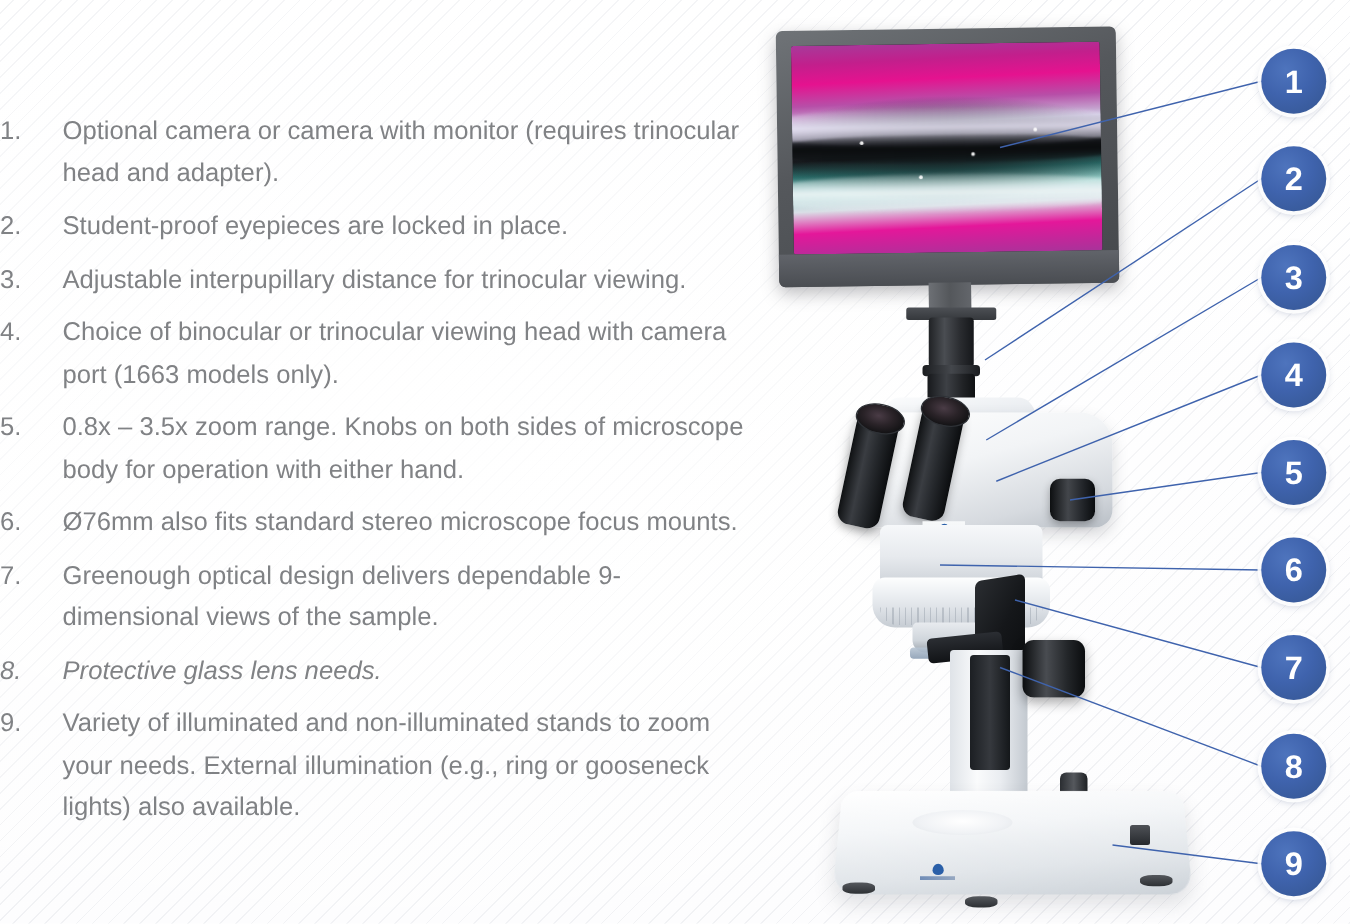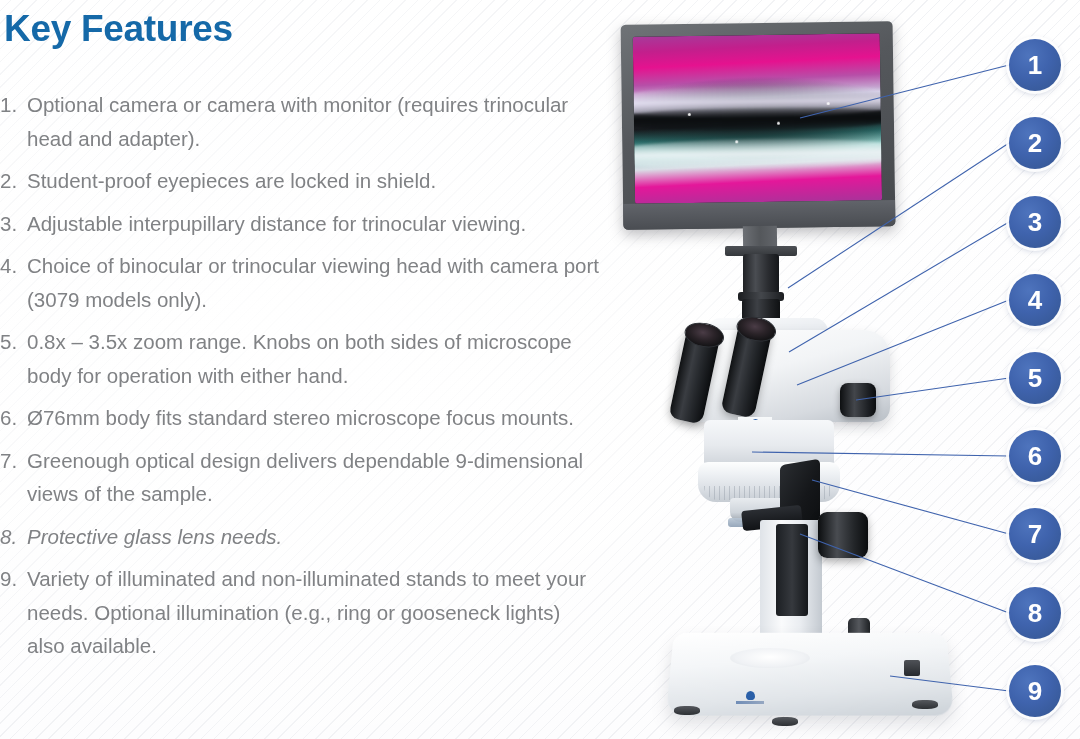--- a/index.html
+++ b/index.html
@@ -38,21 +38,21 @@
   }
   .feature-item{
     display:flex;align-items:flex-start;
     color:#808285;font-size:20.5px;line-height:33.5px;
     margin-bottom:9px;
   }
   .feature-num{
     flex:0 0 auto;width:27px;text-align:left;
     color:#808285;
   }
-  .feature-text{flex:1 1 auto;}
+  .feature-text{flex:1 1 auto;margin-left:23px;}
   .feature-item.italic .feature-num,
   .feature-item.italic .feature-text{font-style:italic;}
 
   
   #photo-area{position:absolute;left:612px;top:0;width:400px;height:739px;}
 
   
   #monitor{
     position:absolute;left:10px;top:23px;width:272px;height:205px;
     background:linear-gradient(160deg,#6f7377 0%,#55585c 40%,#45484c 100%);
@@ -282,67 +282,66 @@
   #leader-svg{position:absolute;left:0;top:0;width:1080px;height:739px;pointer-events:none;}
 </style>
 </head>
 <body>
 
 <div id="bg-texture"></div>
 <div id="bg-fade"></div>
 
 <div id="left-col">
 
-  <div id="page-title">Key Features</div>
 
   <ol id="feature-list">
 
     <li class="feature-item">
       <span class="feature-num">1.</span>
       <span class="feature-text">Optional camera or camera with monitor (requires trinocular head and adapter).</span>
     </li>
 
     <li class="feature-item">
       <span class="feature-num">2.</span>
-      <span class="feature-text">Student-proof eyepieces are locked in shield.</span>
+      <span class="feature-text">Student-proof eyepieces are locked in place.</span>
     </li>
 
     <li class="feature-item">
       <span class="feature-num">3.</span>
       <span class="feature-text">Adjustable interpupillary distance for trinocular viewing.</span>
     </li>
 
     <li class="feature-item">
       <span class="feature-num">4.</span>
-      <span class="feature-text">Choice of binocular or trinocular viewing head with camera port (3079 models only).</span>
+      <span class="feature-text">Choice of binocular or trinocular viewing head with camera port (1663 models only).</span>
     </li>
 
     <li class="feature-item">
       <span class="feature-num">5.</span>
       <span class="feature-text">0.8x – 3.5x zoom range. Knobs on both sides of microscope body for operation with either hand.</span>
     </li>
 
     <li class="feature-item">
       <span class="feature-num">6.</span>
-      <span class="feature-text">Ø76mm body fits standard stereo microscope focus mounts.</span>
+      <span class="feature-text">Ø76mm also fits standard stereo microscope focus mounts.</span>
     </li>
 
     <li class="feature-item">
       <span class="feature-num">7.</span>
       <span class="feature-text">Greenough optical design delivers dependable 9-dimensional views of the sample.</span>
     </li>
 
     <li class="feature-item italic">
       <span class="feature-num">8.</span>
       <span class="feature-text">Protective glass lens needs.</span>
     </li>
 
     <li class="feature-item">
       <span class="feature-num">9.</span>
-      <span class="feature-text">Variety of illuminated and non-illuminated stands to meet your needs. Optional illumination (e.g., ring or gooseneck lights) also available.</span>
+      <span class="feature-text">Variety of illuminated and non-illuminated stands to zoom your needs. External illumination (e.g., ring or gooseneck lights) also available.</span>
     </li>
 
   </ol>
 </div>
 
 <div id="photo-area">
 
   <div id="monitor">
     <div id="monitor-bezel-inner">
       <div id="monitor-screen">

